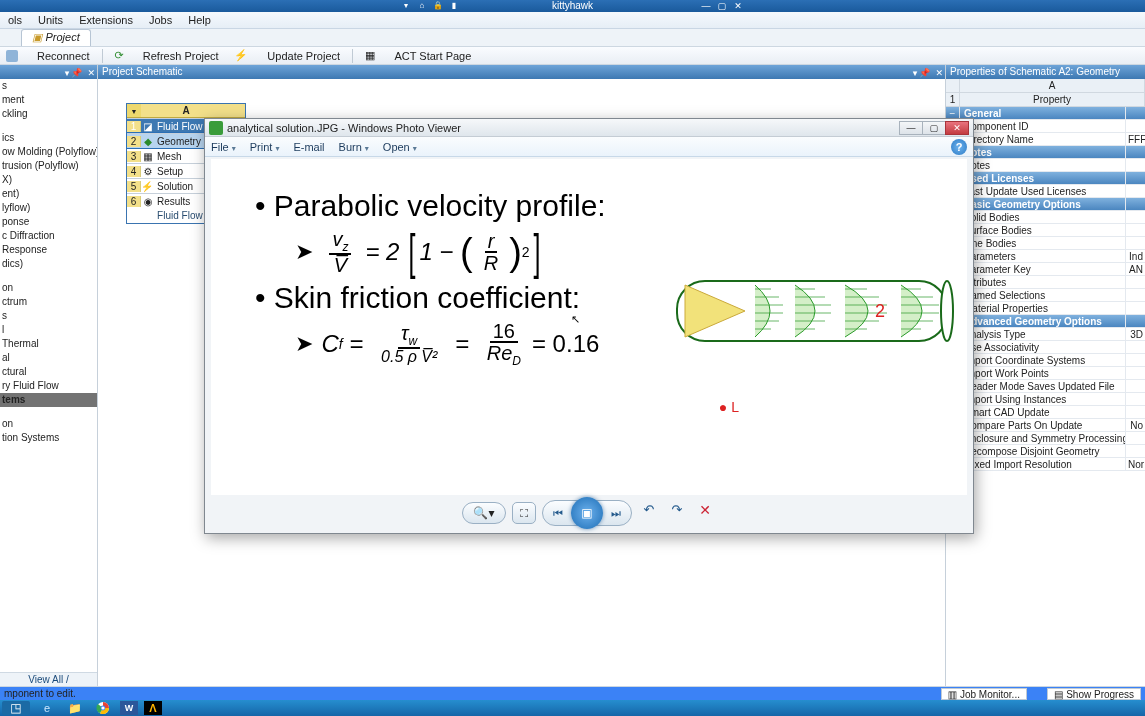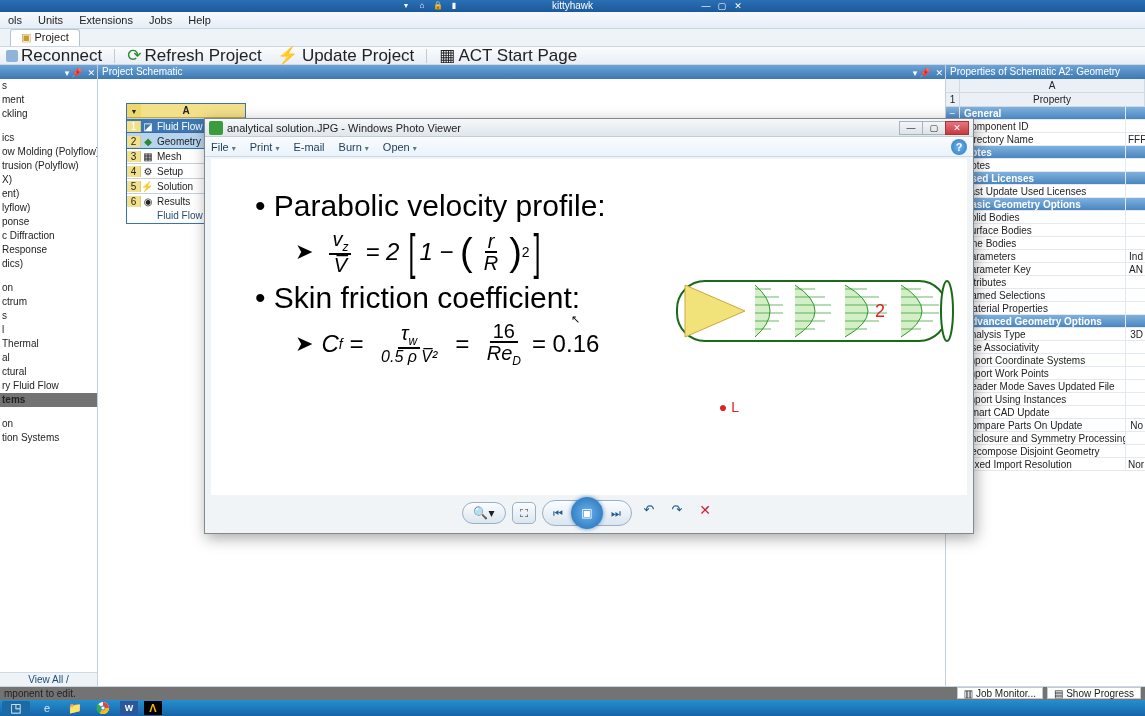--- a/index.html
+++ b/index.html
@@ -10,26 +10,26 @@
 .titlebar .title-icons-left { position: absolute; left: 400px; top: 0; display: flex; gap: 4px; }
 .titlebar .title-icons-left span { width: 12px; height: 10px; font-size: 8px; color:#fff; }
 .titlebar .win-ctrls { position: absolute; right: 400px; top: 0; display: flex; gap: 2px; }
 .titlebar .win-ctrls span { width: 14px; height: 10px; font-size: 9px; color:#fff; text-align:center; }
 
 
 .menubar { height: 17px; background: linear-gradient(#f5f9fd,#e6eef6); border-bottom: 1px solid #c9d6e4; display: flex; align-items: center; }
 .menubar .menu-item { padding: 0 8px; line-height: 17px; cursor: default; }
 
 
-.projtabs { height: 18px; background: #eef3f8; border-bottom: 1px solid #cdd7e1; display: flex; align-items: flex-end; padding-left: 10px; }
+.projtabs { height: 18px; background: #eef3f8; border-bottom: 1px solid #cdd7e1; display: flex; align-items: flex-end; padding-left: 21px; font-style: italic; }
 .projtab { border: 1px solid #b7c5d4; border-bottom: none; background: #fff; height: 17px; line-height: 15px; padding: 0 10px; font-size: 11px; border-radius: 3px 3px 0 0; }
 
 
 .toolbar { height: 18px; background: linear-gradient(#fafcff,#e9eef4); border-bottom: 1px solid #cdd7e1; display: flex; align-items: center; gap: 8px; padding-left: 2px; }
-.toolbar .tb-btn { display: flex; align-items: center; gap: 3px; padding: 0 4px; font-size: 17px; }
+.toolbar .tb-btn { display: flex; align-items: center; gap: 19px; padding: 0 4px; font-size: 11px; }
 .toolbar .sep { width:1px; height:14px; background:#c0cad4; }
 .icon-blob { width:12px; height:12px; border-radius:2px; display:inline-block; }
 
 
 .work { position: absolute; top: 65px; bottom: 30px; left: 0; right: 0; display: flex; }
 
 
 .toolbox { width: 98px; background: #fff; border-right: 1px solid #c6d0da; display:flex; flex-direction:column; overflow:hidden; font-size:10px; }
 .panel-title { background: linear-gradient(#6ea4d8,#3d78b2); color:#fff; height:14px; line-height:14px; padding:0 4px; font-size:10px; position:relative; }
 .panel-title .pin { position:absolute; right:14px; top:1px; font-size:9px; color:#fff;}
@@ -75,22 +75,22 @@
 .props .prow { display:flex; height:13px; line-height:13px; border-bottom:1px solid #e4e9ef; }
 .props .prow .pc-a { width:14px; text-align:center; border-right:1px solid #e4e9ef; background:#f5f8fb;}
 .props .prow .pc-b { flex:1; padding:0 4px; white-space:nowrap; overflow:hidden;}
 .props .prow .pc-c { width:20px; border-left:1px solid #e4e9ef; padding:0 2px; text-align:right; overflow:hidden;}
 .props .prow.section .pc-b { background: linear-gradient(#7fb1de,#4b86c0); color:#fff; font-weight:600; }
 .props .prow.section .pc-a { background: linear-gradient(#7fb1de,#4b86c0); color:#fff;}
 .props .prow.section .pc-c { background: linear-gradient(#7fb1de,#4b86c0);}
 .props .prow.section .minus { color:#fff; }
 
 
-.statusbar { position:absolute; left:0; right:0; bottom:16px; height:14px; background:#737373; border-top:1px solid #cdd7e1; font-size:10px; line-height:14px; padding:0 4px; display:flex;}
-.statusbar .sb-right { margin-left:auto; display:flex; gap:4px;}
+.statusbar { position:absolute; left:0; right:0; bottom:16px; height:14px; background:#3b82f6; border-top:1px solid #cdd7e1; font-size:10px; line-height:14px; padding:0 4px; display:flex;}
+.statusbar .sb-right { margin-left:auto; display:flex; gap:20px;align-items:center;}
 .statusbar .sb-btn { border:1px solid #c0cad4; background:#fff; padding:0 6px; height:12px; line-height:11px; font-size:10px;}
 
 
 .taskbar { position:absolute; left:0; right:0; bottom:0; height:16px; background: linear-gradient(#268ecf,#1565a8); display:flex; align-items:center; padding-left:2px; gap:6px;}
 .taskbar .start { width:28px; height:14px; background:#1b6aa5; border-radius:2px; display:flex; align-items:center; justify-content:center; color:#fff; font-size:12px;}
 .taskbar .tbicon { width:22px; height:14px; display:flex; align-items:center; justify-content:center; font-size:11px;}
 
 
 .photoviewer { position:absolute; left:204px; top:118px; width:770px; height:416px; border:1px solid #808890; background:#f1f4f7; box-shadow: 2px 4px 14px rgba(0,0,0,0.35); border-radius:0; }
 .pv-title { height:18px; background: linear-gradient(#f6f8fa,#dfe6ec); border-bottom:1px solid #c4ccd4; display:flex; align-items:center; padding:0 4px; font-size:11px; border-radius:4px 4px 0 0;}

